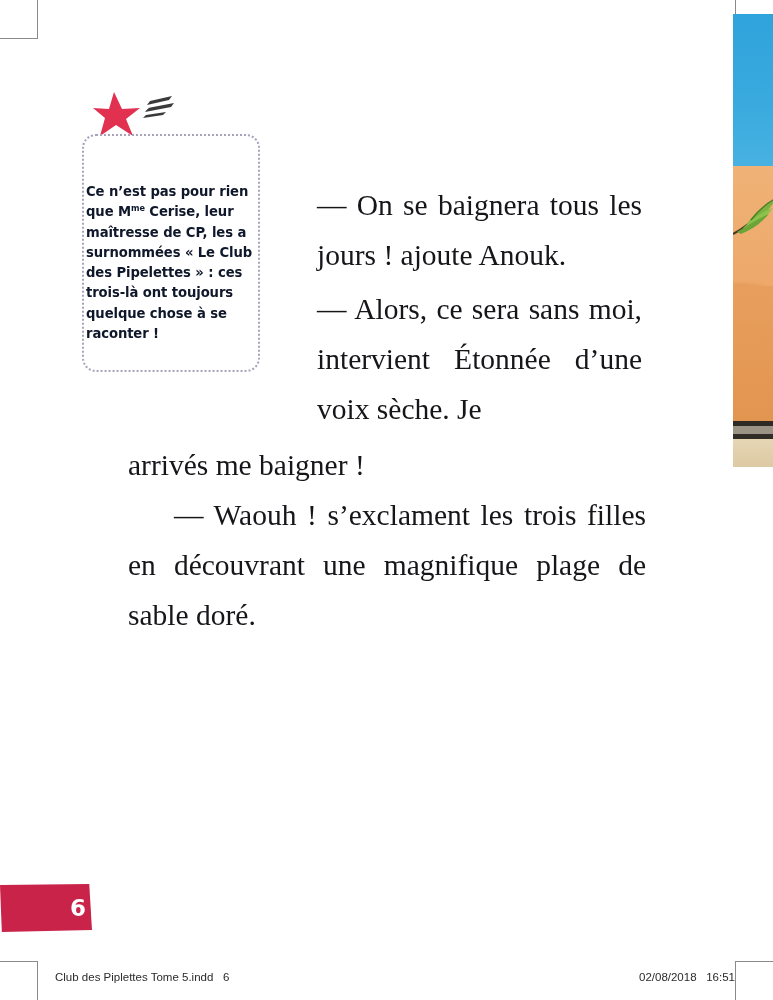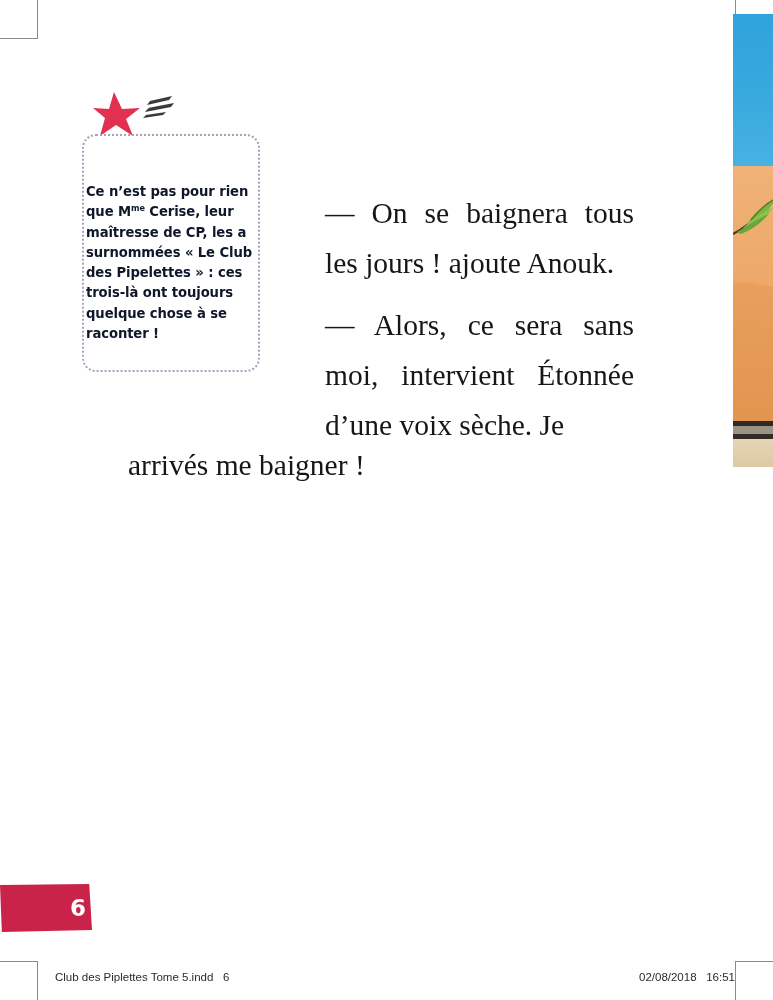--- a/index.html
+++ b/index.html
@@ -150,21 +150,21 @@
     position: absolute;
     left: 313px;
     top: 176px;
     width: 333px;
     font-family: "Liberation Serif", serif;
     font-size: 29.5px;
     line-height: 50px;
     color: #16161a;
     text-align: justify;
   }
-  #col-right p { margin: 12px; }
+  #col-right p { margin: 4px; }
   #col-right p::after {
     content: "";
     display: inline-block;
     width: 100%;
   }
   #col-right p.no-stretch::after { content: none; }
 
   
   #col-full {
     position: absolute;
@@ -271,20 +271,21 @@
   <div id="note-text"><span>Ce n’est pas pour rien que M</span><sup>me</sup><span> Cerise, leur maîtresse de CP, les a surnommées « Le Club des Pipelettes » : ces trois-là ont toujours quelque chose à se raconter !</span></div>
 
 
   <div id="col-right">
     <p class="no-stretch">— On se baignera tous les jours ! ajoute Anouk.</p>
     <p class="no-stretch">— Alors, ce sera sans moi, intervient Étonnée d’une voix sèche. Je</p>
   </div>
 
   <div id="col-full">
     <p class="no-stretch">arrivés me baigner !</p>
+    <p class="ind no-stretch">— Waouh ! s’exclament les trois filles en découvrant une magnifique plage de sable doré.</p>
   </div>
 
   <div id="page-badge">
     <div id="page-badge-num">6</div>
   </div>
 
   <div class="footer-txt" id="footer-left">Club des Piplettes Tome 5.indd   6</div>
   <div class="footer-txt" id="footer-right">02/08/2018   16:51</div>
 
 </div>

